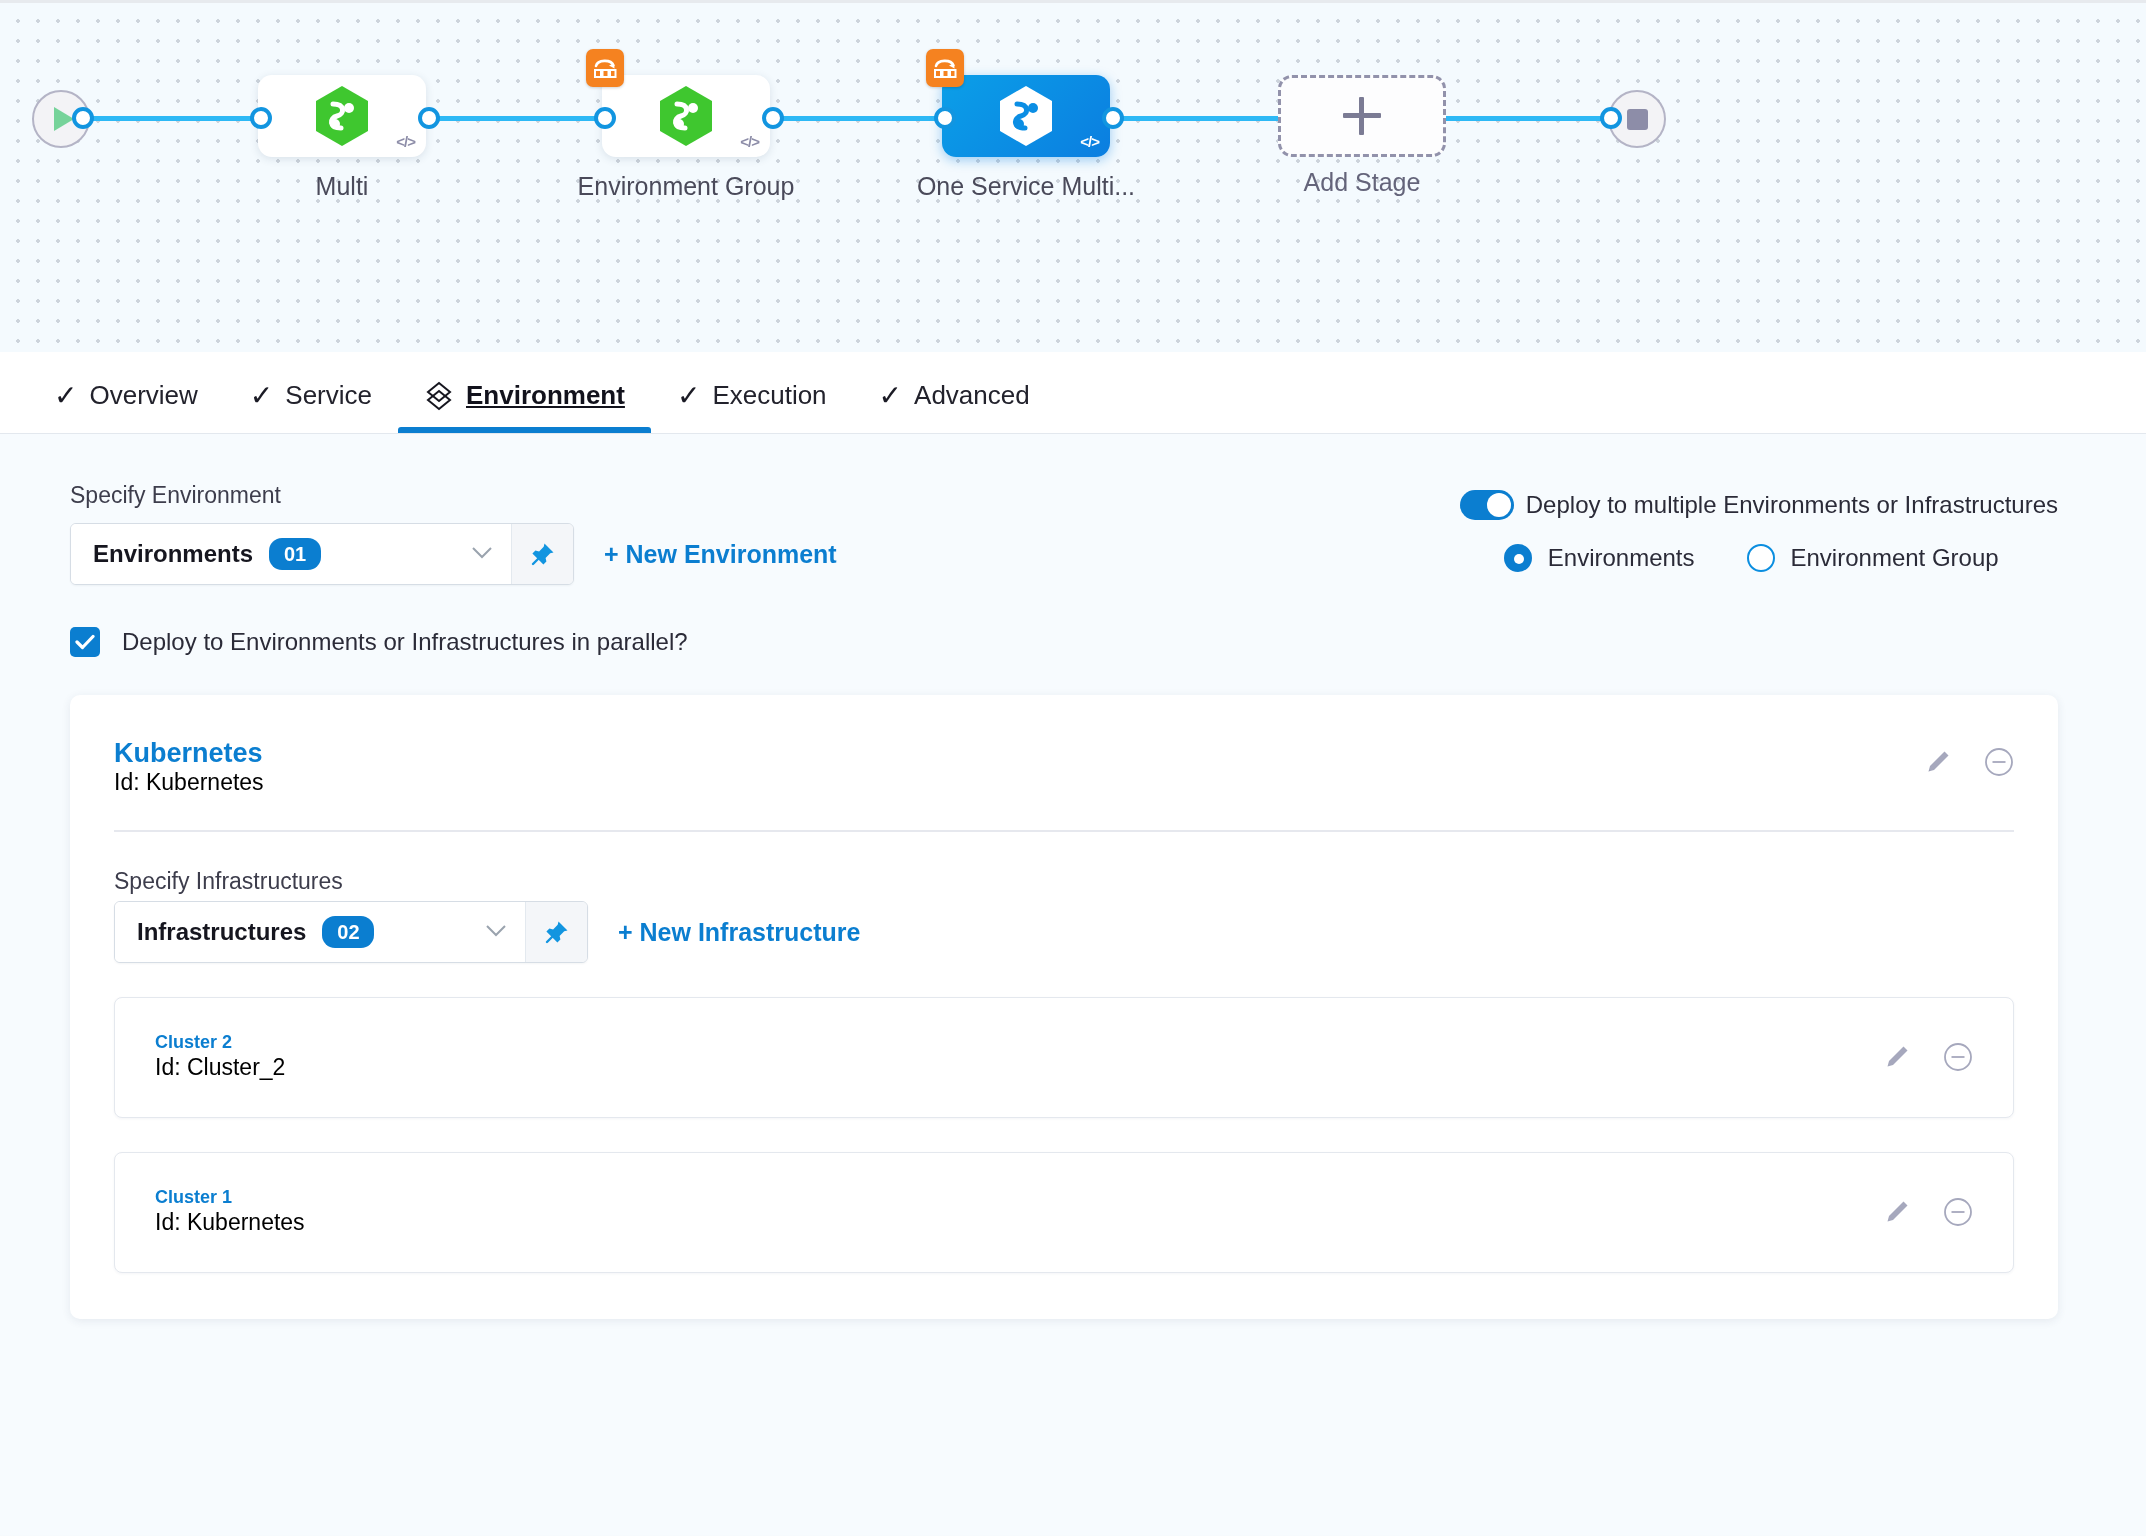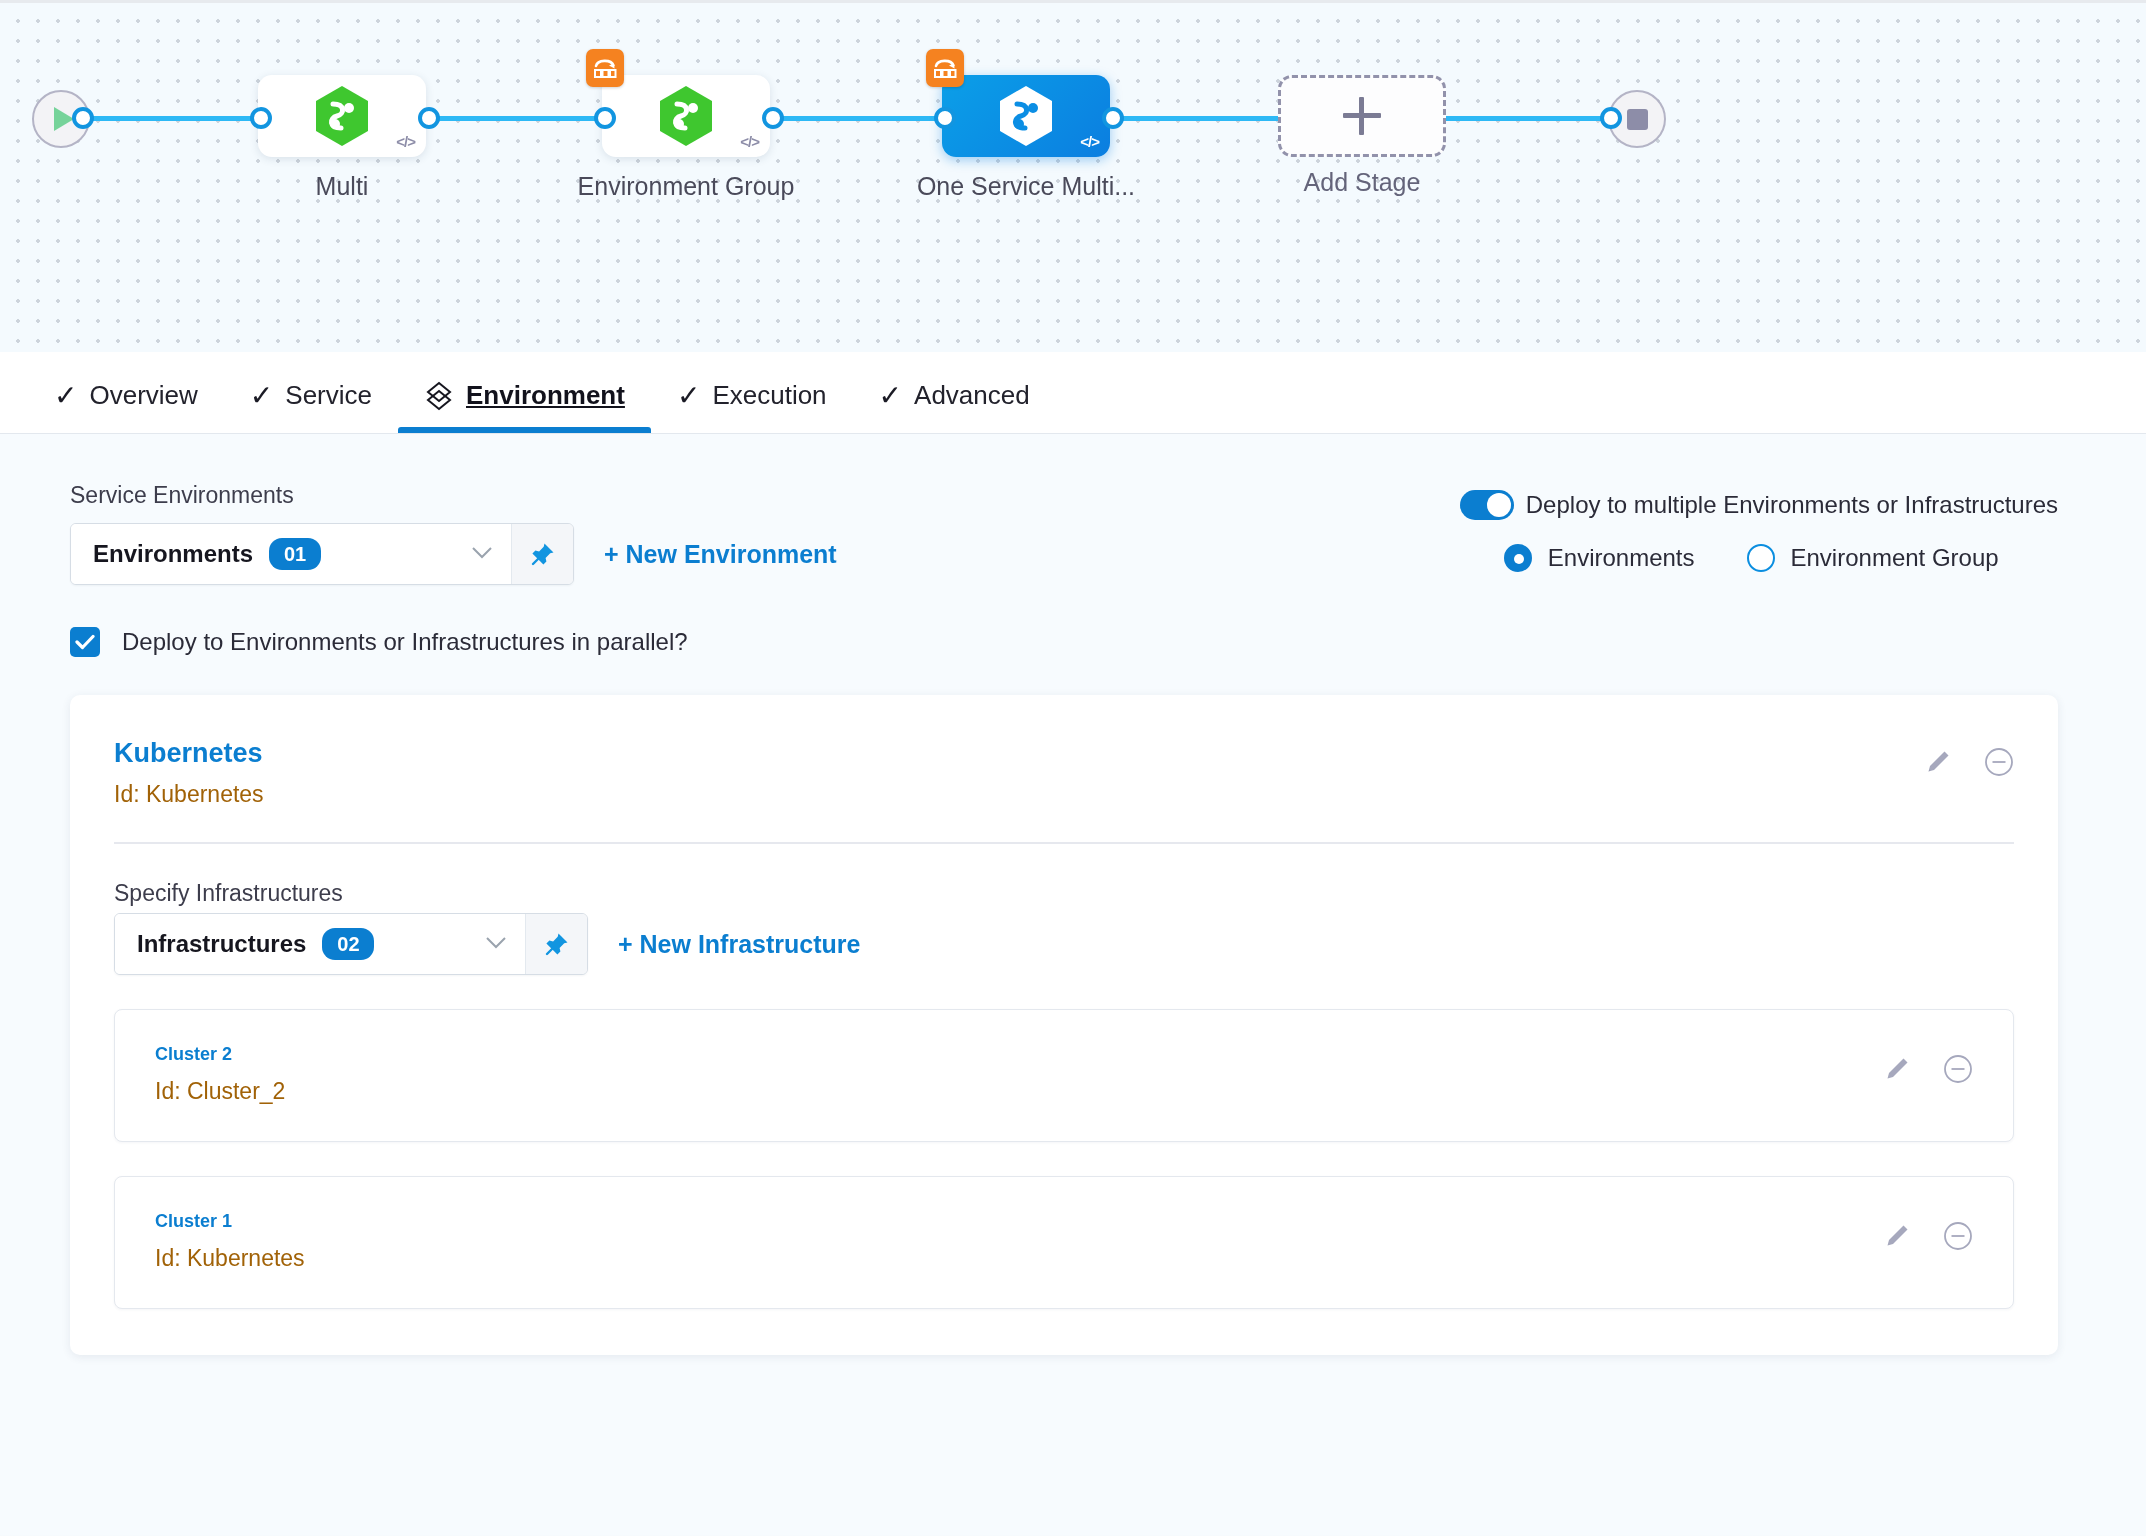--- a/index.html
+++ b/index.html
@@ -398,22 +398,21 @@
   }
   .entity-name {
     font-size: 27px;
     font-weight: 700;
     color: #0b7ed0;
     cursor: pointer;
     line-height: 1.2;
   }
   .entity-id {
     font-size: 23px;
-    color: #a16207;
-    margin-top: 12px;
+    color: #000000;
   }
   .icon-actions { display: flex; align-items: center; gap: 32px; padding-top: 10px; }
   .ico-btn { cursor: pointer; display: block; }
 
   .divider {
     height: 2px;
     background: #e6e8ee;
     margin: 34px 0 0 0;
   }
 
@@ -562,21 +561,21 @@
     <span class="tab-label">Advanced</span>
   </div>
 
 </div>
 
 <div class="content">
 
   <div class="row-top">
 
     <div>
-      <div class="field-label">Service Environments</div>
+      <div class="field-label">Specify Environment</div>
       <div class="select-row">
         <div class="select-box">
           <div class="select-main w-env">
             <span class="sel-left">
               <span class="sel-text">Environments</span>
               <span class="count-pill">01</span>
             </span>
             <span>
               <svg class="chev" viewBox="0 0 22 13">
                   <path d="M2 2 L11 11 L20 2" fill="none" stroke="#9aa3ae" stroke-width="2"></path>

